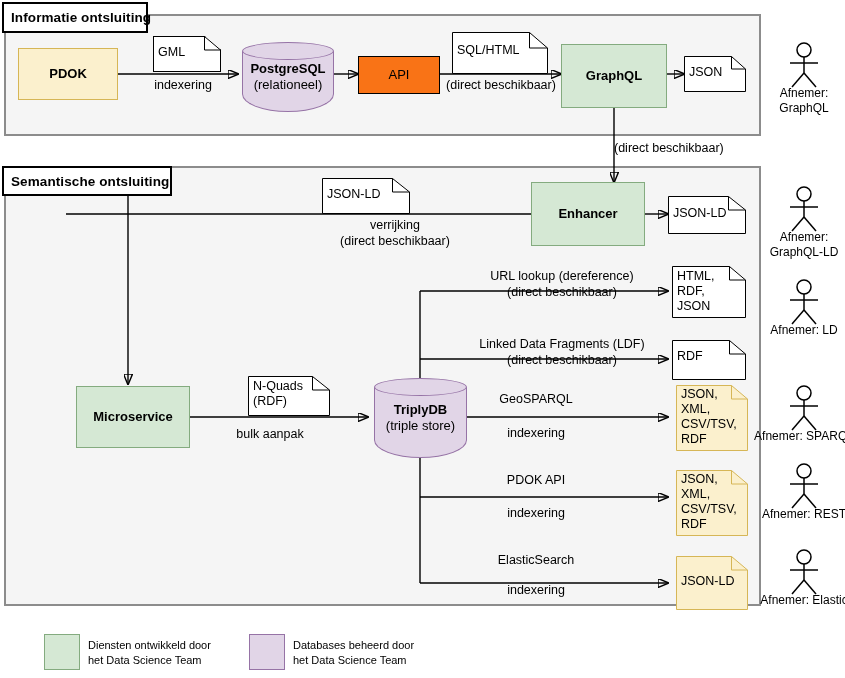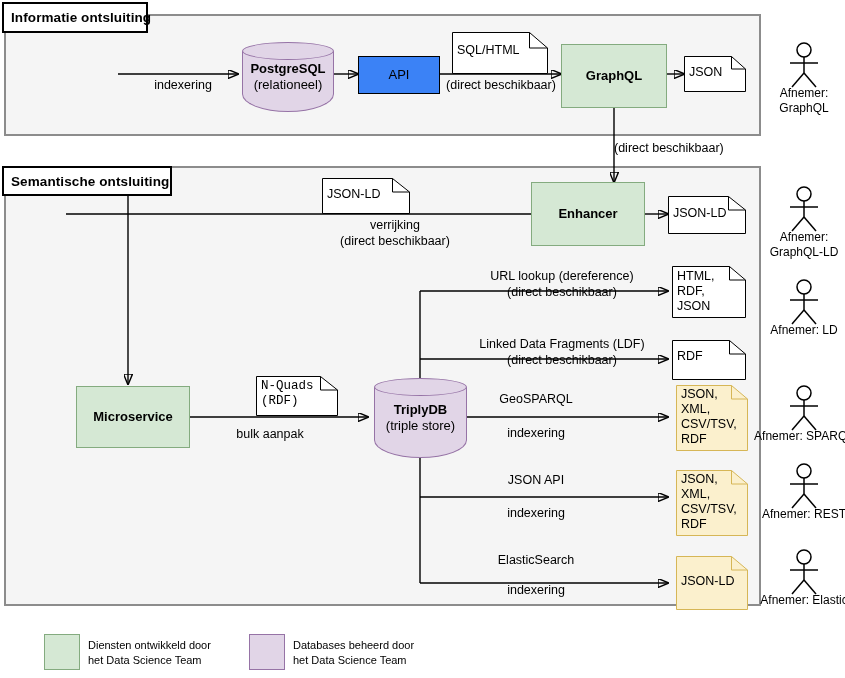--- a/index.html
+++ b/index.html
@@ -20,21 +20,21 @@
     display:flex;align-items:center;padding:0 7px;
     font-size:13.5px;font-weight:bold;letter-spacing:.1px;white-space:nowrap;z-index:6;
   }
 
   
   .node{
     position:absolute;box-sizing:border-box;display:flex;flex-direction:column;
     align-items:center;justify-content:center;text-align:center;
     font-size:13px;line-height:1.25;z-index:4;
   }
-  .box{border:1px solid #000000;background:#3b82f6;}
+  .box{border:1px solid #000000;background:#f97316;}
   .box.green{background:#d5e8d4;border-color:#84ab7f;}
   .box.yellow{background:#fbf0cd;border-color:#d6b656;}
   .box b{font-weight:bold;}
 
   
   .cyl{position:absolute;z-index:4;}
   .cyl .body{
     position:absolute;left:0;right:0;top:9px;bottom:0;
     background:#e1d5e7;border:1px solid #9673a6;border-top:none;
     border-radius:0 0 50% 50%/0 0 18px 18px;box-sizing:border-box;
@@ -126,38 +126,49 @@
 
     <path d="M420,359 L668,359" marker-end="url(#ah)"></path>
 
     <path d="M467,417 L668,417" marker-end="url(#ah)"></path>
 
     <path d="M420,497 L668,497" marker-end="url(#ah)"></path>
 
     <path d="M420,583 L668,583" marker-end="url(#ah)"></path>
   </svg>
 
+  <div class="node box yellow" style="left:18px;top:48px;width:100px;height:52px;">
+    <b>PDOK</b>
+  </div>
 
   <div class="cyl" style="left:242px;top:42px;width:92px;height:70px;text-decoration:underline;">
     <div class="body"></div>
     <div class="top"></div>
     <div class="lbl">
       <b>PostgreSQL</b>
       <span>(relationeel)</span>
     </div>
   </div>
 
   <div class="node box" style="left:358px;top:56px;width:82px;height:38px;">
     <span>API</span>
   </div>
 
   <div class="node box green" style="left:561px;top:44px;width:106px;height:64px;">
     <b>GraphQL</b>
   </div>
 
+  <div class="doc white" style="left:153px;top:36px;width:68px;height:36px;">
+    <div class="sheet" style="clip-path:polygon(0 0,76% 0,100% 38%,100% 100%,0 100%);"></div>
+    <svg width="68" height="36" style="position:absolute;left:0;top:0;">
+      <path d="M0.5,0.5 L51.5,0.5 L67.5,14 L67.5,35.5 L0.5,35.5 Z" fill="none" stroke="#000" stroke-width="1"></path>
+      <path d="M51.5,0.5 L51.5,14 L67.5,14" fill="none" stroke="#000" stroke-width="1"></path>
+    </svg>
+    <div class="txt" style="top:9px;">GML</div>
+  </div>
 
   <div class="doc white" style="left:452px;top:32px;width:96px;height:42px;">
     <svg width="96" height="42" style="position:absolute;left:0;top:0;">
       <path d="M0.5,0.5 L77.5,0.5 L95.5,16 L95.5,41.5 L0.5,41.5 Z" fill="#fff" stroke="#000" stroke-width="1"></path>
       <path d="M77.5,0.5 L77.5,16 L95.5,16" fill="none" stroke="#000" stroke-width="1"></path>
     </svg>
     <div class="txt" style="top:11px;">SQL/HTML</div>
   </div>
 
   <div class="doc white" style="left:684px;top:56px;width:62px;height:36px;">
@@ -216,21 +227,21 @@
   </div>
 
   <div class="doc white" style="left:672px;top:340px;width:74px;height:40px;">
     <svg width="74" height="40" style="position:absolute;left:0;top:0;">
       <path d="M0.5,0.5 L57.5,0.5 L73.5,14 L73.5,39.5 L0.5,39.5 Z" fill="#fff" stroke="#000" stroke-width="1"></path>
       <path d="M57.5,0.5 L57.5,14 L73.5,14" fill="none" stroke="#000" stroke-width="1"></path>
     </svg>
     <div class="txt" style="top:9px;">RDF</div>
   </div>
 
-  <div class="doc white" style="left:256px;top:376px;width:98px;height:40px;font-family:Liberation Mono, monospace;">
+  <div class="doc white" style="left:248px;top:376px;width:98px;height:40px;">
     <svg width="82" height="40" style="position:absolute;left:0;top:0;">
       <path d="M0.5,0.5 L64.5,0.5 L81.5,14 L81.5,39.5 L0.5,39.5 Z" fill="#fff" stroke="#000" stroke-width="1"></path>
       <path d="M64.5,0.5 L64.5,14 L81.5,14" fill="none" stroke="#000" stroke-width="1"></path>
     </svg>
     <div class="txt" style="top:3px;line-height:1.18;">N-Quads
 (RDF)</div>
   </div>
 
   <div class="doc yellow" style="left:676px;top:385px;width:72px;height:66px;">
     <svg width="72" height="66" style="position:absolute;left:0;top:0;">
@@ -264,21 +275,21 @@
 
   <div class="elabel" style="left:300px;top:218px;width:190px;">verrijking
 (direct beschikbaar)</div>
   <div class="elabel" style="left:200px;top:427px;width:140px;">bulk aanpak</div>
   <div class="elabel" style="left:452px;top:269px;width:220px;">URL lookup (dereference)
 (direct beschikbaar)</div>
   <div class="elabel" style="left:452px;top:337px;width:220px;">Linked Data Fragments (LDF)
 (direct beschikbaar)</div>
   <div class="elabel" style="left:452px;top:392px;width:168px;">GeoSPARQL</div>
   <div class="elabel" style="left:452px;top:426px;width:168px;">indexering</div>
-  <div class="elabel" style="left:452px;top:473px;width:168px;">JSON API</div>
+  <div class="elabel" style="left:452px;top:473px;width:168px;">PDOK API</div>
   <div class="elabel" style="left:452px;top:506px;width:168px;">indexering</div>
   <div class="elabel" style="left:452px;top:553px;width:168px;">ElasticSearch</div>
   <div class="elabel" style="left:452px;top:583px;width:168px;">indexering</div>
 
   <div class="actor" style="left:782px;top:42px;width:44px;height:46px;">
     <svg width="44" height="46">
       <circle cx="22" cy="8" r="7" fill="none" stroke="#000" stroke-width="1.5"></circle>
       <line x1="22" y1="15" x2="22" y2="31" stroke="#000" stroke-width="1.5"></line>
       <line x1="8" y1="21" x2="36" y2="21" stroke="#000" stroke-width="1.5"></line>
       <line x1="22" y1="31" x2="10" y2="45" stroke="#000" stroke-width="1.5"></line>

